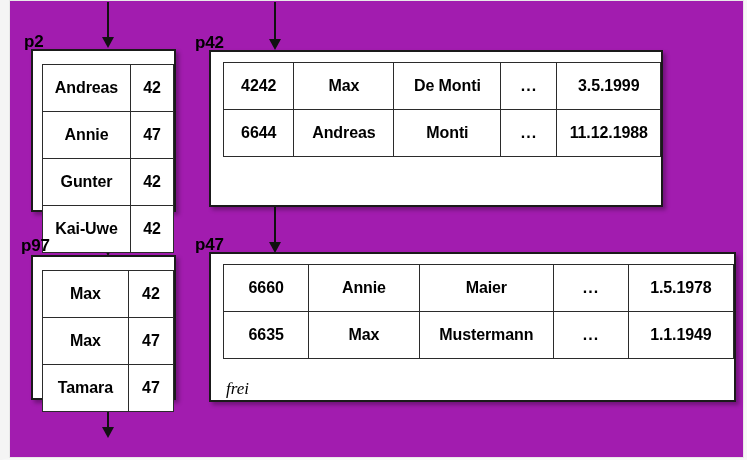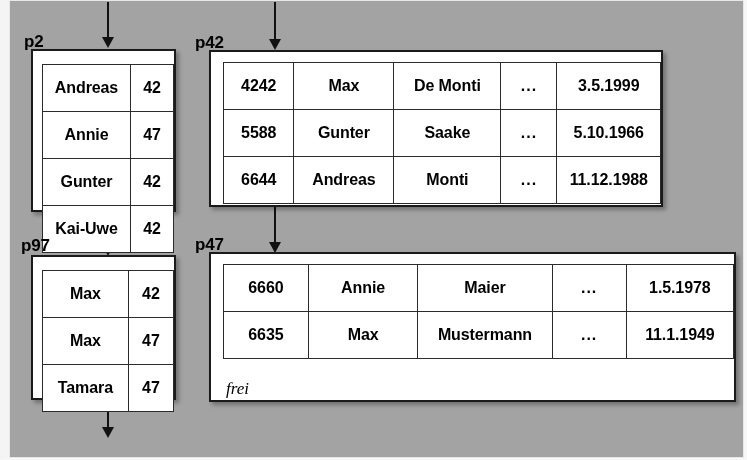--- a/index.html
+++ b/index.html
@@ -10,21 +10,21 @@
   body {
     width: 747px;
     height: 460px;
     overflow: hidden;
     font-family: "Liberation Sans", sans-serif;
   }
   #canvas {
     position: relative;
     width: 747px;
     height: 460px;
-    background: #a3a3a3;
+    background: #a21caf;
     box-sizing: border-box;
     border-left: 9px solid #f4f4f4;
     border-right: 3px solid #f7f7f7;
     border-bottom: 2px solid #f7f7f7;
   }
   .page-frame {
     position: absolute;
     left: 0; top: 0; right: 0; bottom: 0;
     border: 1px solid #e8e8e8;
     pointer-events: none;
@@ -173,27 +173,20 @@
     <table class="data rec" style="left:12px; top:10px;">
       <tbody>
         <tr>
           <td class="c0">4242</td>
           <td class="c1">Max</td>
           <td class="c2">De Monti</td>
           <td class="c3 dots">...</td>
           <td class="c4">3.5.1999</td>
         </tr>
         <tr>
-          <td class="c0">5588</td>
-          <td class="c1">Gunter</td>
-          <td class="c2">Saake</td>
-          <td class="c3 dots">...</td>
-          <td class="c4">5.10.1966</td>
-        </tr>
-        <tr>
           <td class="c0">6644</td>
           <td class="c1">Andreas</td>
           <td class="c2">Monti</td>
           <td class="c3 dots">...</td>
           <td class="c4">11.12.1988</td>
         </tr>
       </tbody>
     </table>
   </div>
 
@@ -226,20 +219,20 @@
           <td class="c1">Annie</td>
           <td class="c2">Maier</td>
           <td class="c3 dots">...</td>
           <td class="c4">1.5.1978</td>
         </tr>
         <tr>
           <td class="c0">6635</td>
           <td class="c1">Max</td>
           <td class="c2">Mustermann</td>
           <td class="c3 dots">...</td>
-          <td class="c4">11.1.1949</td>
+          <td class="c4">1.1.1949</td>
         </tr>
       </tbody>
     </table>
     <div class="free-label" style="left:15px; top:125px;">frei</div>
   </div>
 
 </div>
 
 </body></html>

